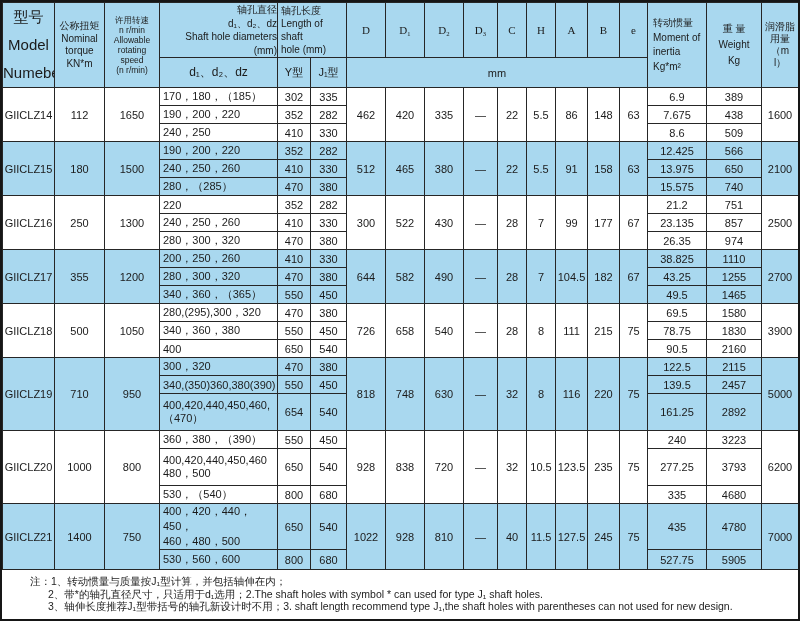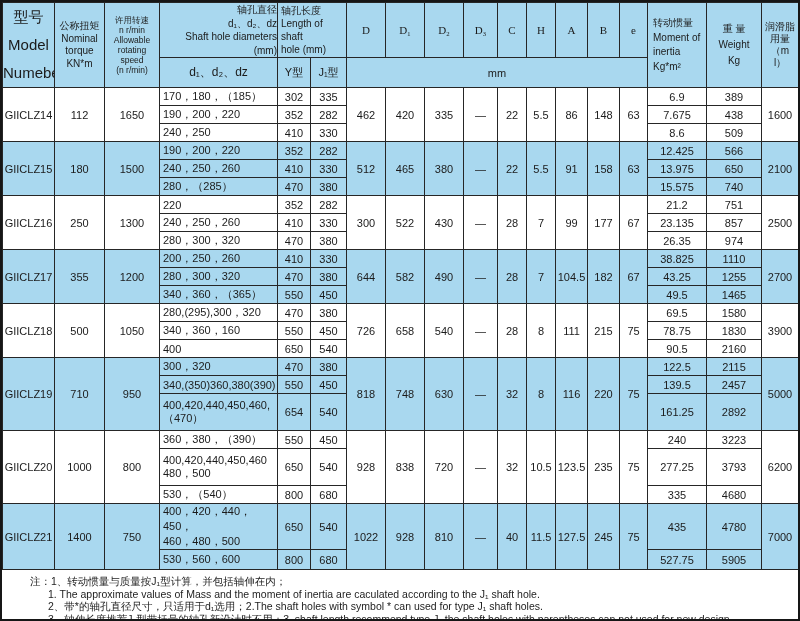--- a/index.html
+++ b/index.html
@@ -257,21 +257,21 @@
   <td rowspan="3">28</td>
   <td rowspan="3">8</td>
   <td rowspan="3">111</td>
   <td rowspan="3">215</td>
   <td rowspan="3">75</td>
   <td>69.5</td>
   <td>1580</td>
   <td rowspan="3">3900</td>
 </tr>
 <tr class="r">
-  <td class="l">340，360，160</td>
+  <td class="l">340，360，380</td>
   <td>550</td>
   <td>450</td>
   <td>78.75</td>
   <td>1830</td>
 </tr>
 <tr class="r">
   <td class="l">400</td>
   <td>650</td>
   <td>540</td>
   <td>90.5</td>
@@ -376,17 +376,16 @@
   <td>800</td>
   <td>680</td>
   <td>527.75</td>
   <td>5905</td>
 </tr>
 </tbody>
     </table>
 
 <div class="notes">
   <div>注：1、转动惯量与质量按J₁型计算，并包括轴伸在内；</div>
-  <div class="ind">1. The approximate values of Mass and the moment of inertia are caculated according to the J₁ shaft hole.</div>
   <div class="ind">2、带*的轴孔直径尺寸，只适用于d₁选用；2.The shaft holes with symbol * can used for type J₁ shaft holes.</div>
   <div class="ind">3、轴伸长度推荐J₁型带括号的轴孔新设计时不用；3. shaft length recommend type J₁,the shaft holes with parentheses can not used for new design.</div>
 </div>
 </div>
 
 </body></html>

